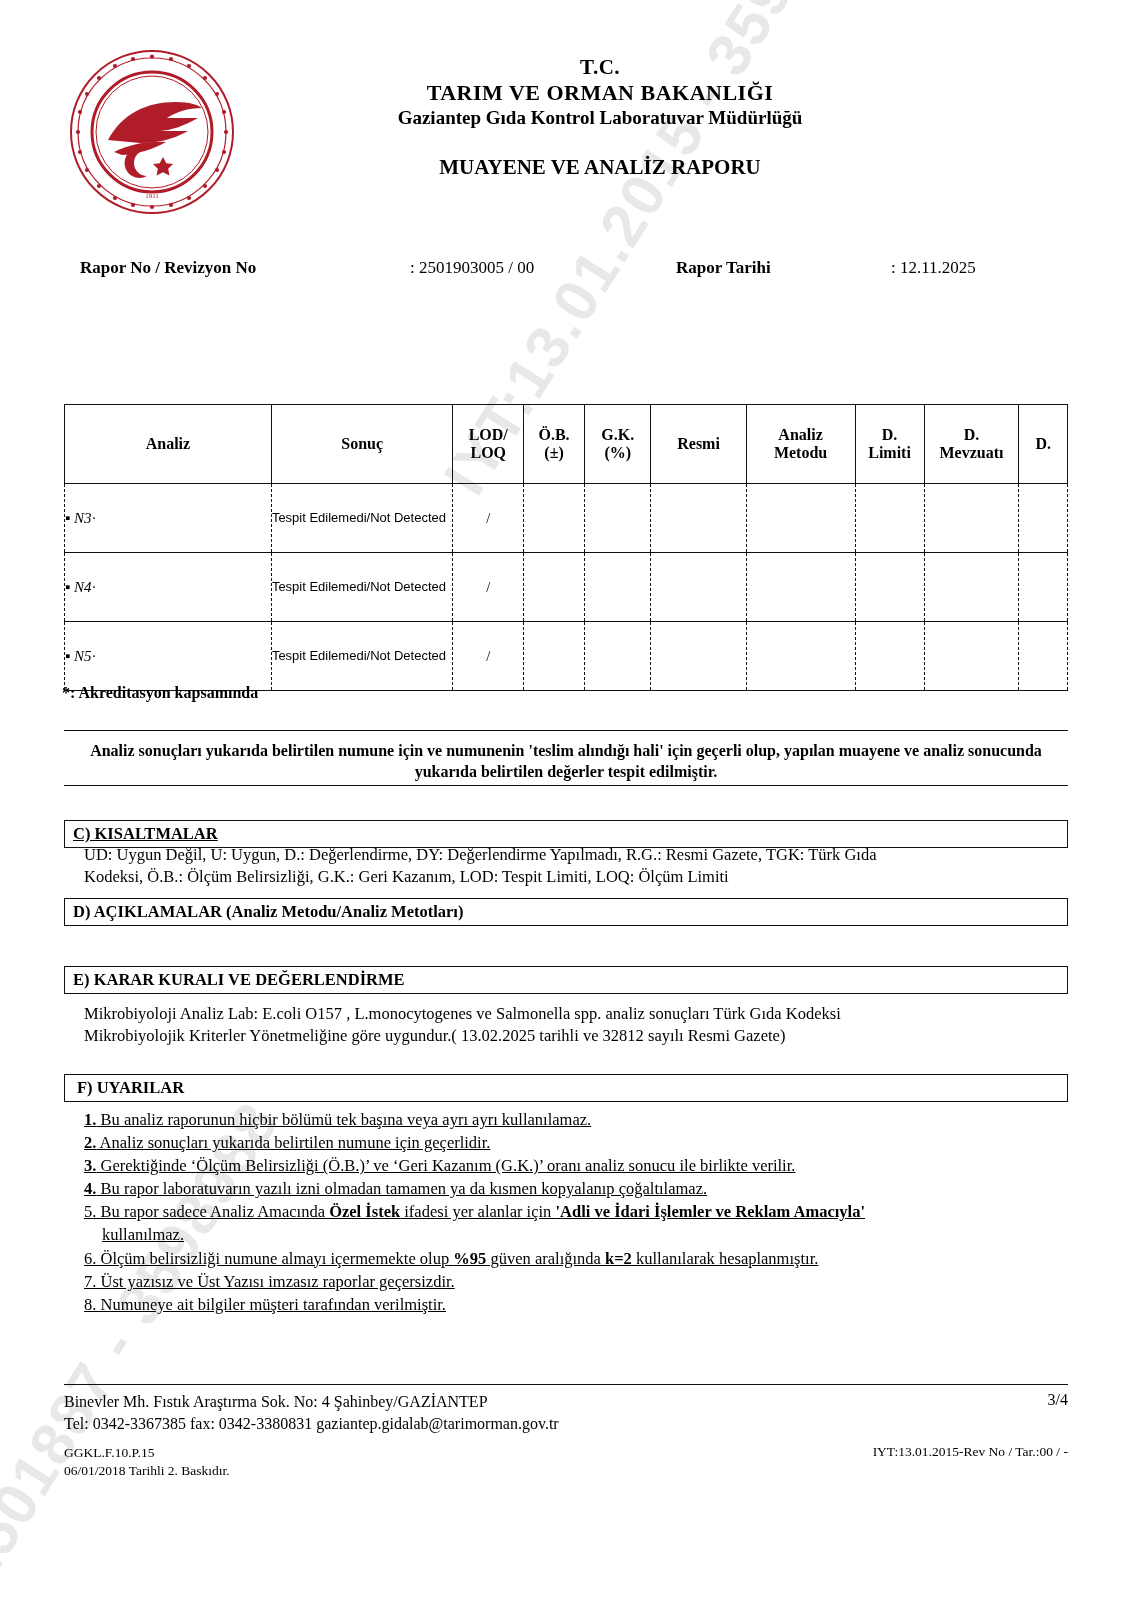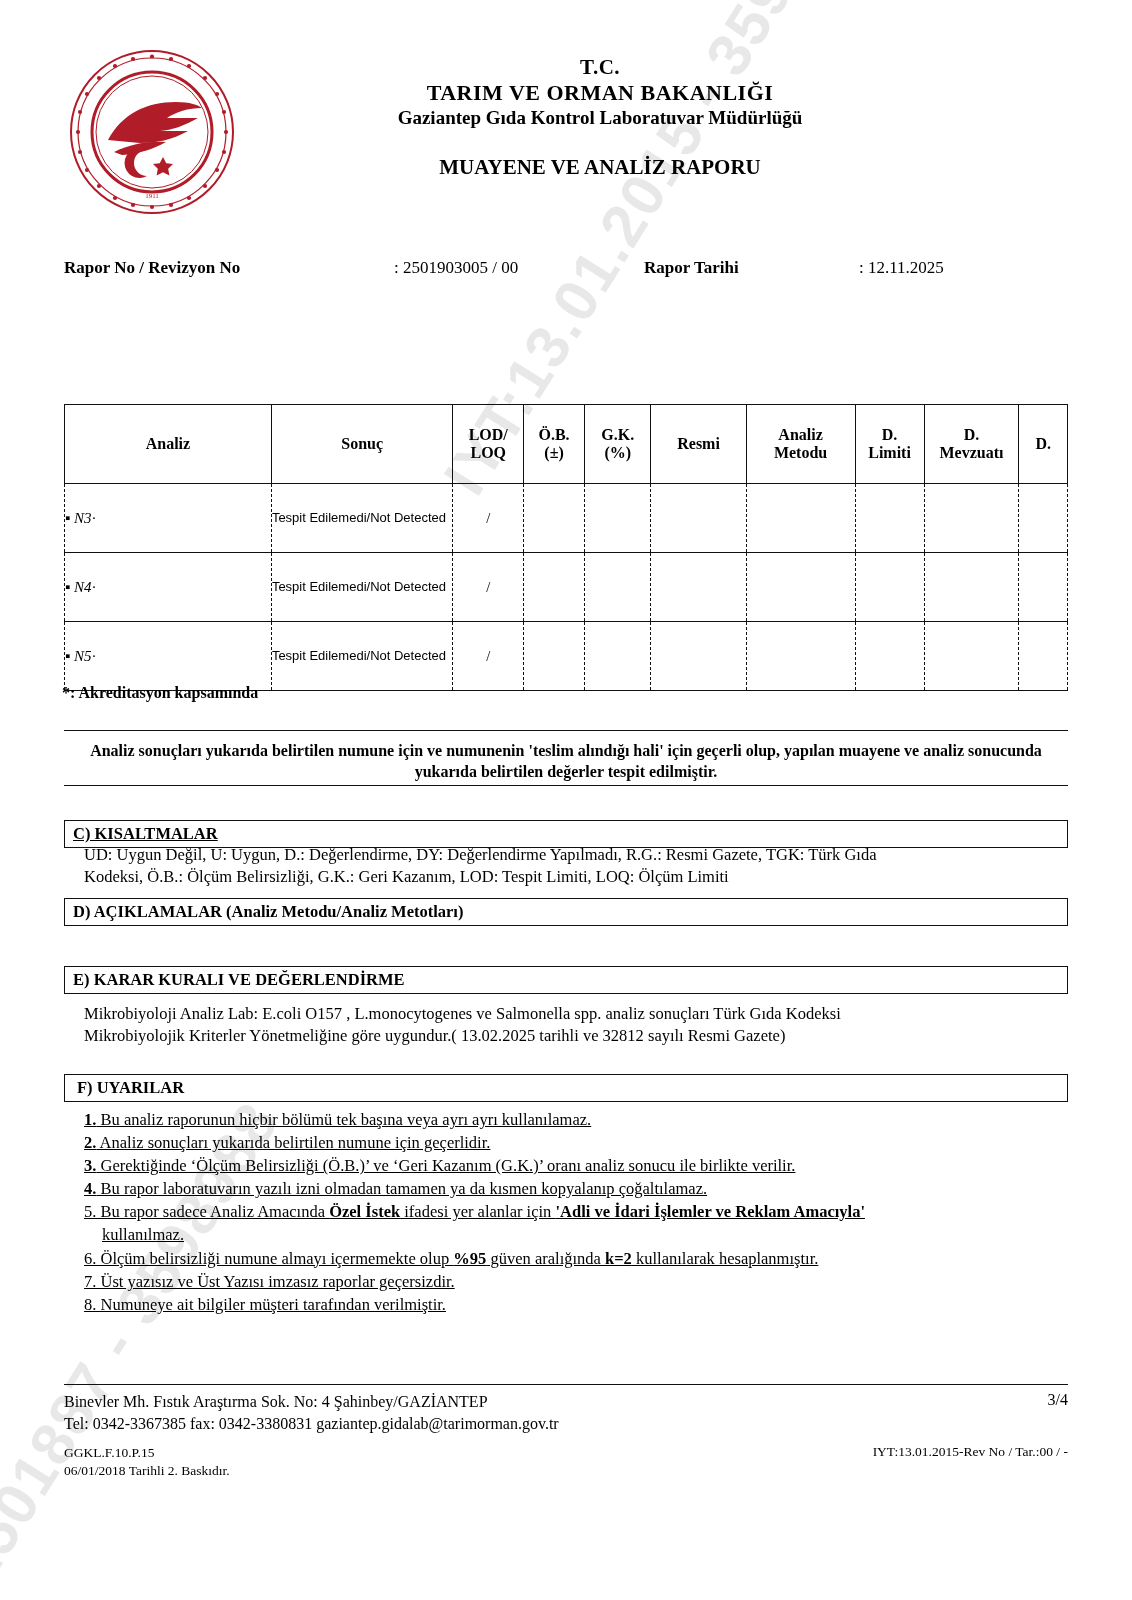--- a/index.html
+++ b/index.html
@@ -45,21 +45,21 @@
   }
   .header-text .l1 { font-weight:bold; font-size:21px; letter-spacing:0.5px; }
   .header-text .l2 { font-weight:bold; font-size:22px; letter-spacing:0.5px; }
   .header-text .l3 { font-weight:bold; font-size:19px; margin-top:1px; }
   .header-text .l4 { font-weight:bold; font-size:21px; margin-top:26px; }
 
   .meta {
     position:absolute; left:64px; top:258px; width:1004px;
     font-size:17px;
   }
-  .meta .lbl { font-weight:bold; }
+  .meta .lbl { font-weight:bold;margin-left:16px; }
   .meta-row { display:flex; align-items:baseline; }
   .m-c1 { width:330px; }
   .m-c2 { width:250px; }
   .m-c3 { width:215px; }
   .m-c4 { width:auto; }
 
   
   table.analiz {
     position:absolute; left:64px; top:404px;
     width:1004px;

